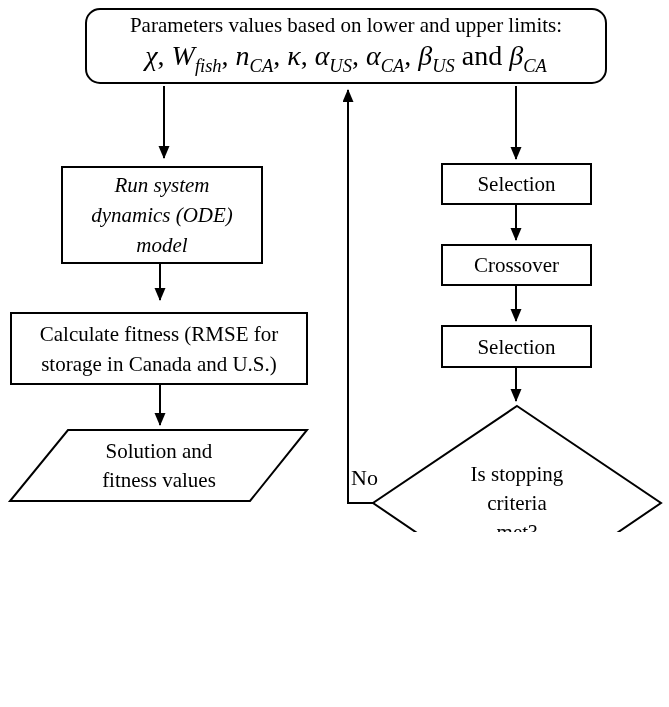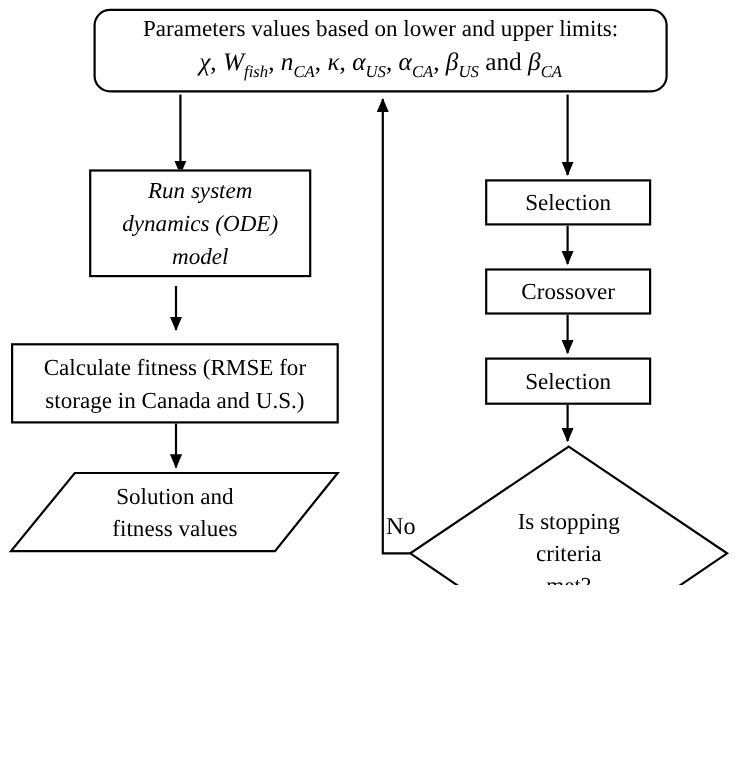--- a/index.html
+++ b/index.html
@@ -40,21 +40,21 @@
   .rounded { border-radius: 15px; }
   .node-text {
     white-space: pre-line;
     line-height: 30px;
     font-size: 21px;
     padding: 0 4px;
   }
   .italic-text { font-style: italic; }
   .it { font-style: italic; }
   .top-line1 { font-size: 21px; line-height: 29px; }
-  .top-line2 { font-size: 23px; line-height: 31px; }
+  .top-line2 { font-size: 28px; line-height: 31px; }
   .top-line2 sub { font-size: 0.66em; }
   .edge-label {
     position: absolute;
     font-size: 22px;
     line-height: 24px;
   }
 </style>
 </head>
 <body>
 
@@ -85,21 +85,21 @@
     <polygon points="517,406 661,503 517,601 373,503" fill="#fff" stroke="#000" stroke-width="2"></polygon>
 
     <ellipse cx="515" cy="666" rx="67" ry="26" fill="#fff" stroke="#000" stroke-width="2"></ellipse>
   </svg>
 
   <div class="node rounded" style="left:85px; top:8px; width:522px; height:76px; flex-direction:column;">
     <div class="top-line1">Parameters values based on lower and upper limits:</div>
     <div class="top-line2"><span class="it">χ</span><span>, </span><span class="it">W</span><sub class="it">fish</sub><span>, </span><span class="it">n</span><sub class="it">CA</sub><span>, </span><span class="it">κ</span><span>, </span><span class="it">α</span><sub class="it">US</sub><span>, </span><span class="it">α</span><sub class="it">CA</sub><span>, </span><span class="it">β</span><sub class="it">US</sub><span> and </span><span class="it">β</span><sub class="it">CA</sub></div>
   </div>
 
-  <div class="node" style="left:61px; top:154px; width:202px; height:98px;margin-left:20px;">
+  <div class="node" style="left:61px; top:166px; width:202px; height:98px;">
     <div class="node-text italic-text">Run system
 dynamics (ODE)
 model</div>
   </div>
 
   <div class="node" style="left:10px; top:312px; width:298px; height:73px;">
     <div class="node-text">Calculate fitness (RMSE for
 storage in Canada and U.S.)</div>
   </div>
 

